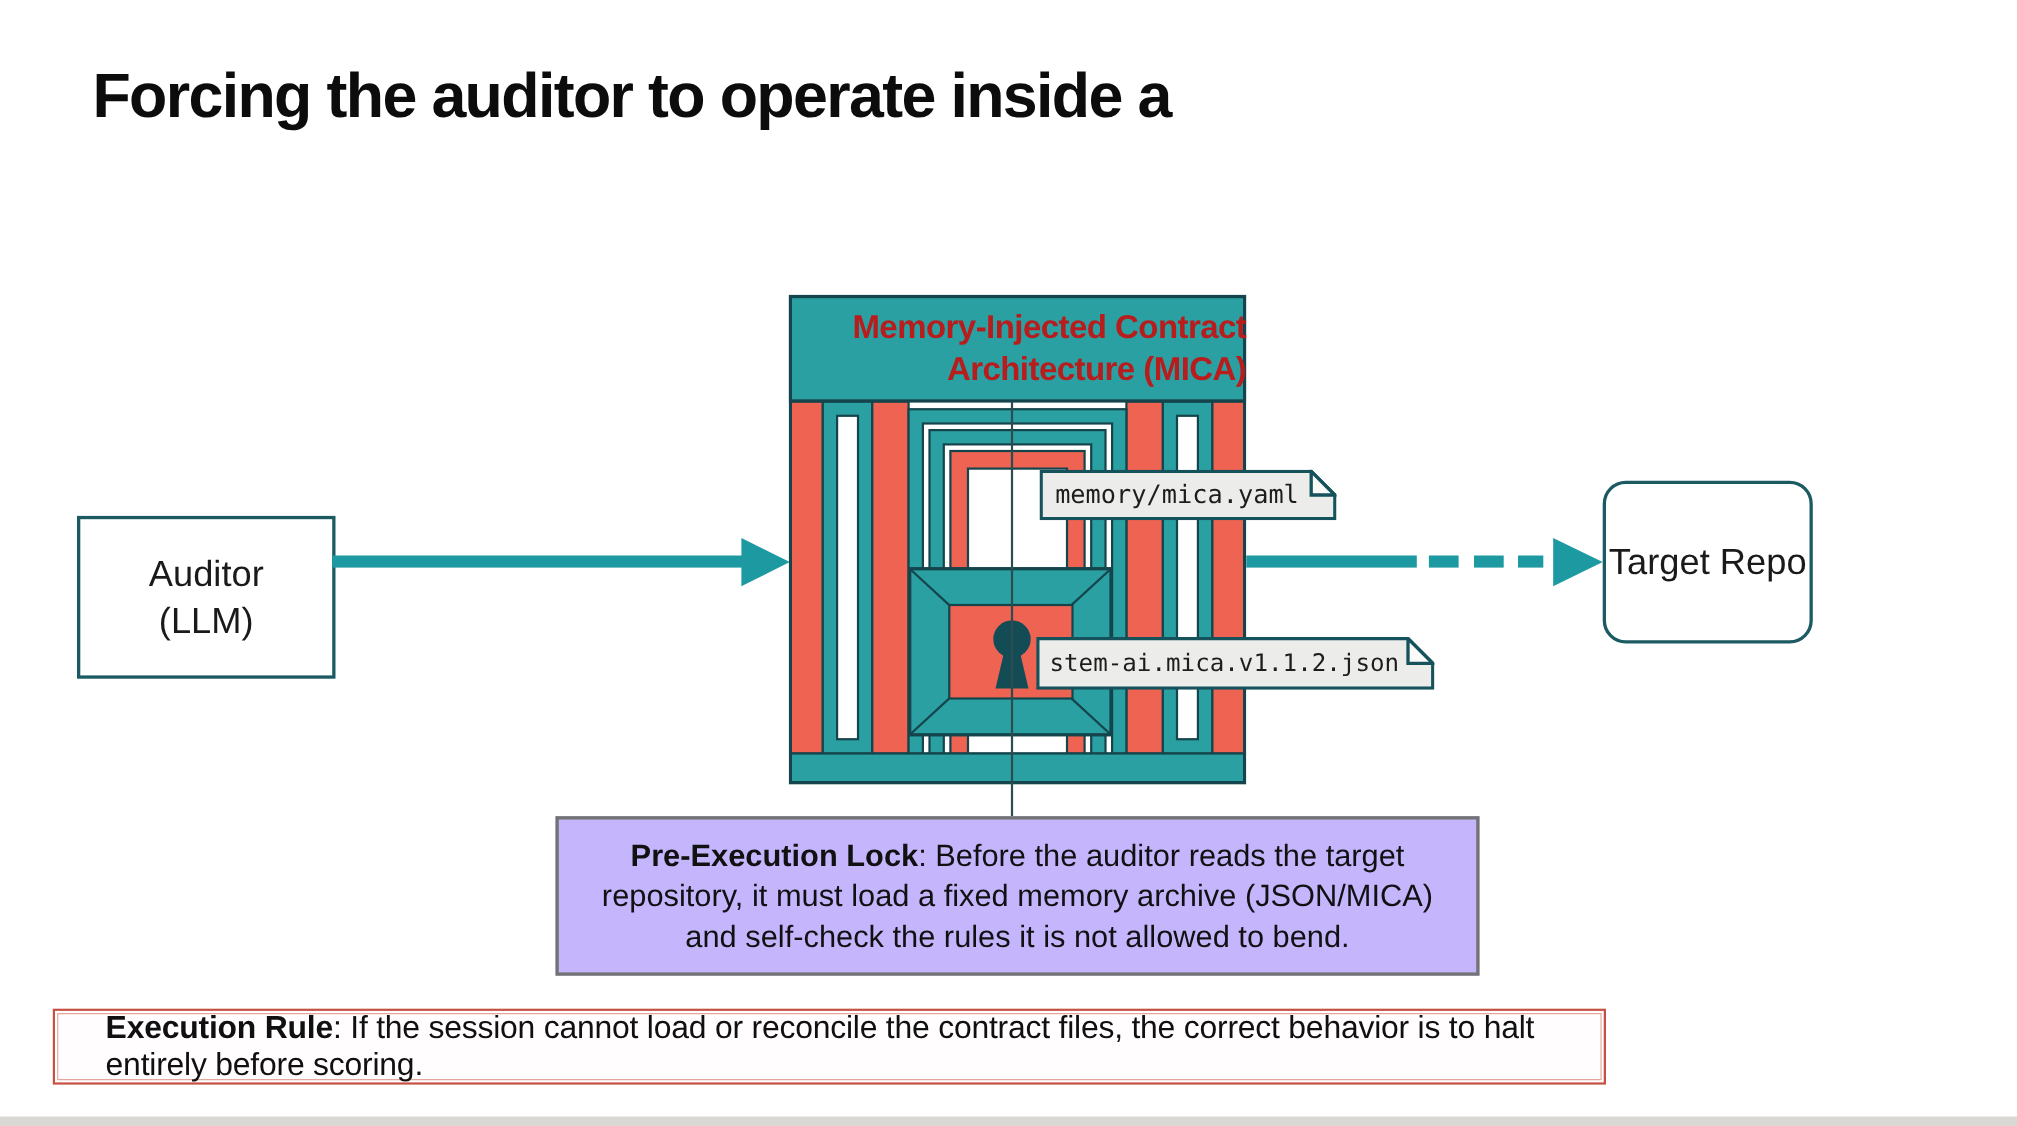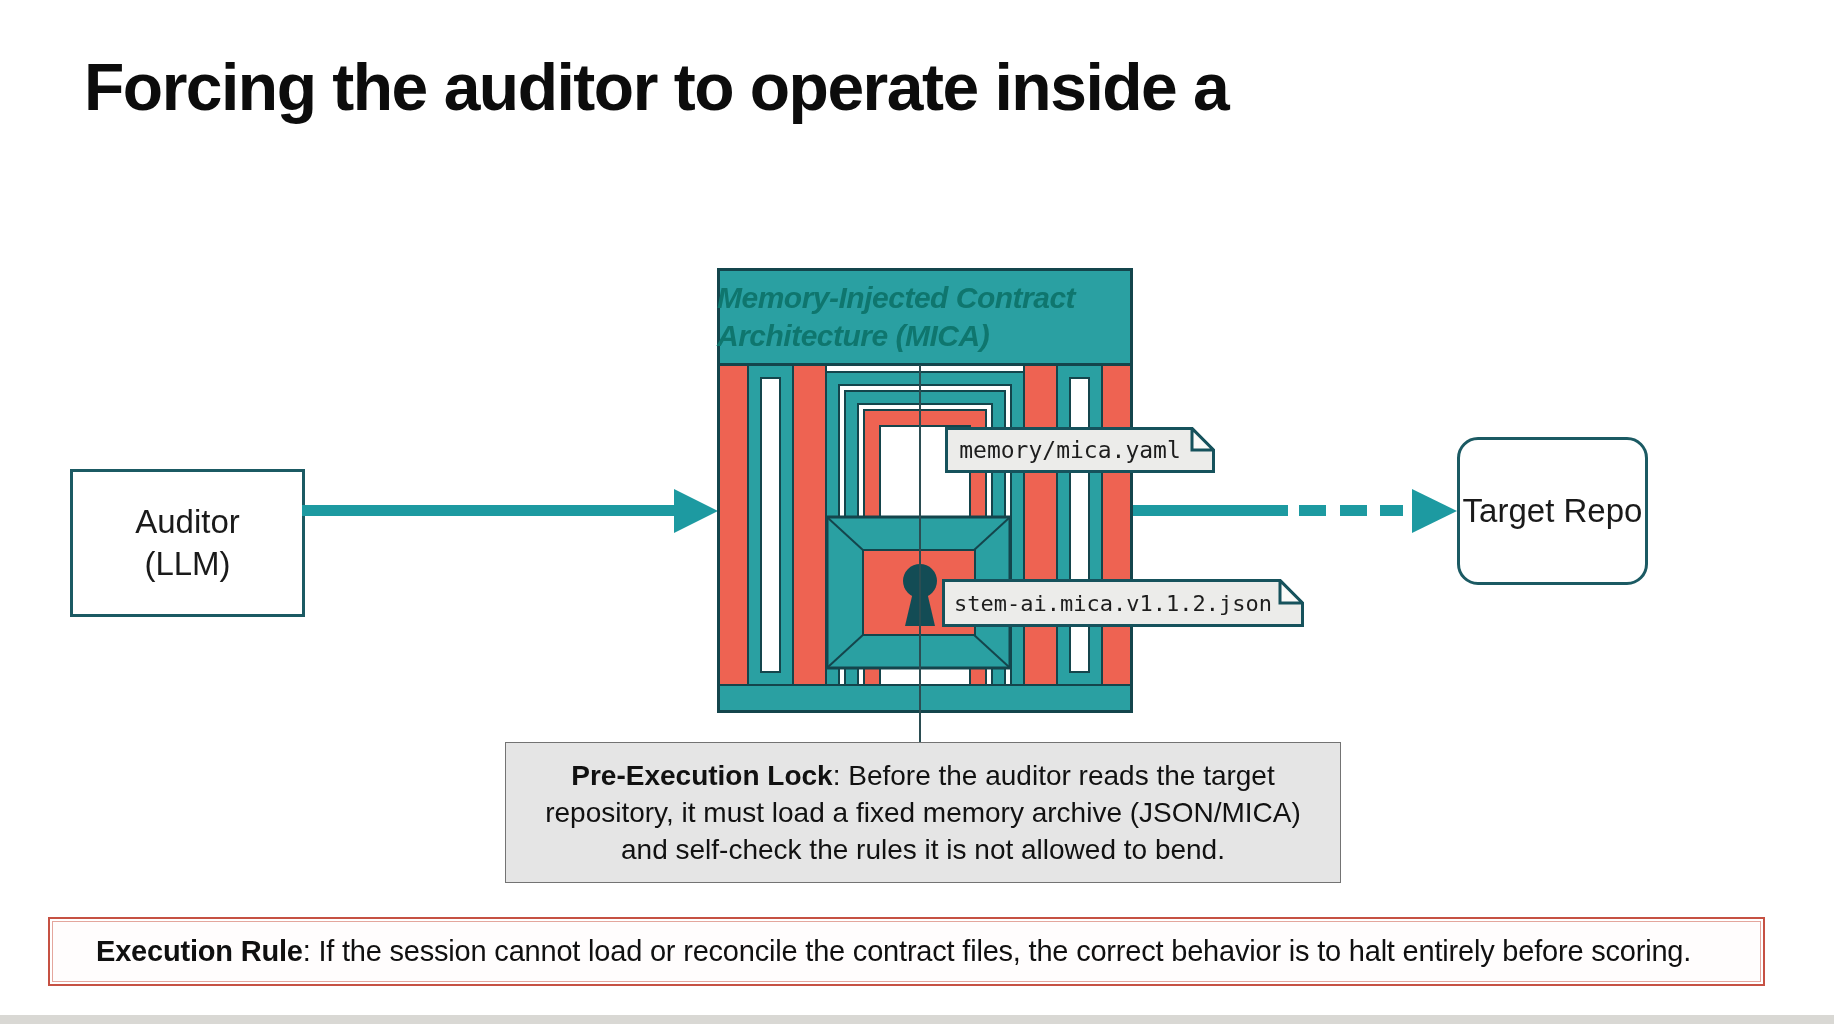--- a/index.html
+++ b/index.html
@@ -7,21 +7,21 @@
     width:1834px;height:1024px;position:relative;overflow:hidden;
     background:#ffffff;
     font-family:"Liberation Sans", sans-serif;
     -webkit-font-smoothing:antialiased;
   }
   .abs{position:absolute;}
 
   
   #main-title{
     left:84px;top:52px;width:1400px;
-    font-size:66px;line-height:70px;font-weight:700;
+    font-size:57px;line-height:70px;font-weight:700;
     letter-spacing:-1.5px;color:#0c0c0c;
   }
 
   
   .flow-box{
     background:#ffffff;border:3px solid #1b5a63;
     display:flex;flex-direction:column;justify-content:center;align-items:center;
     color:#1a1a1a;font-size:33px;line-height:42px;text-align:center;
   }
   #auditor-box{left:70px;top:437px;width:229px;height:142px;margin-top:32px;}
@@ -40,47 +40,46 @@
   #arrow2-d3{left:1380px;width:23px;}
   #arrow2-head{
     left:1412px;top:489px;width:0;height:0;
     border-left:45px solid #1d9aa1;border-top:22px solid transparent;border-bottom:22px solid transparent;
   }
 
   
   #mica-svg{left:717px;top:268px;}
   #mica-header-text{
     left:717px;top:268px;width:416px;height:97px;
-    display:flex;flex-direction:column;justify-content:center;align-items:flex-start;
-    font-weight:700;font-size:30px;line-height:38px;color:#0f766e;letter-spacing:-0.5px;
+    display:flex;flex-direction:column;justify-content:center;align-items:flex-end;
+    font-weight:700;font-size:30px;line-height:38px;color:#b91c1c;letter-spacing:-0.5px;
     text-align:center;
-    font-style:italic;
   }
 
   
   .tag-text{
     display:flex;align-items:center;justify-content:center;
     font-family:"DejaVu Sans Mono", monospace;
     color:#1d1d1d;
   }
   #tag-yaml-text{left:945px;top:429px;width:250px;height:42px;font-size:23px;}
   #tag-json-text{left:942px;top:581px;width:342px;height:44px;font-size:22px;}
 
   
   #note-box{
     left:505px;top:742px;width:834px;height:139px;
-    background:#e5e5e5;border:1px solid #737373;
+    background:#c4b5fd;border:3px solid #737373;
     display:flex;flex-direction:column;justify-content:center;align-items:center;
     font-size:28px;line-height:37px;color:#111;text-align:center;
   }
   #note-box b{font-weight:700;}
 
   
   #rule-box{
-    left:48px;top:917px;width:1717px;height:69px;
+    left:48px;top:917px;width:1412px;height:69px;
     background:#fffdfd;border:2px solid #c65143;box-shadow:inset 0 0 0 2px #ffffff, inset 0 0 0 3px #e4a69d;
     display:flex;align-items:center;
     font-size:29px;color:#101010;letter-spacing:-0.2px;
     padding-left:46px;box-sizing:border-box;
   }
   #rule-box b{font-weight:700;}
 
   
   #bottom-strip{left:0;top:1015px;width:1834px;height:9px;background:#d9d8d4;}
 </style>

